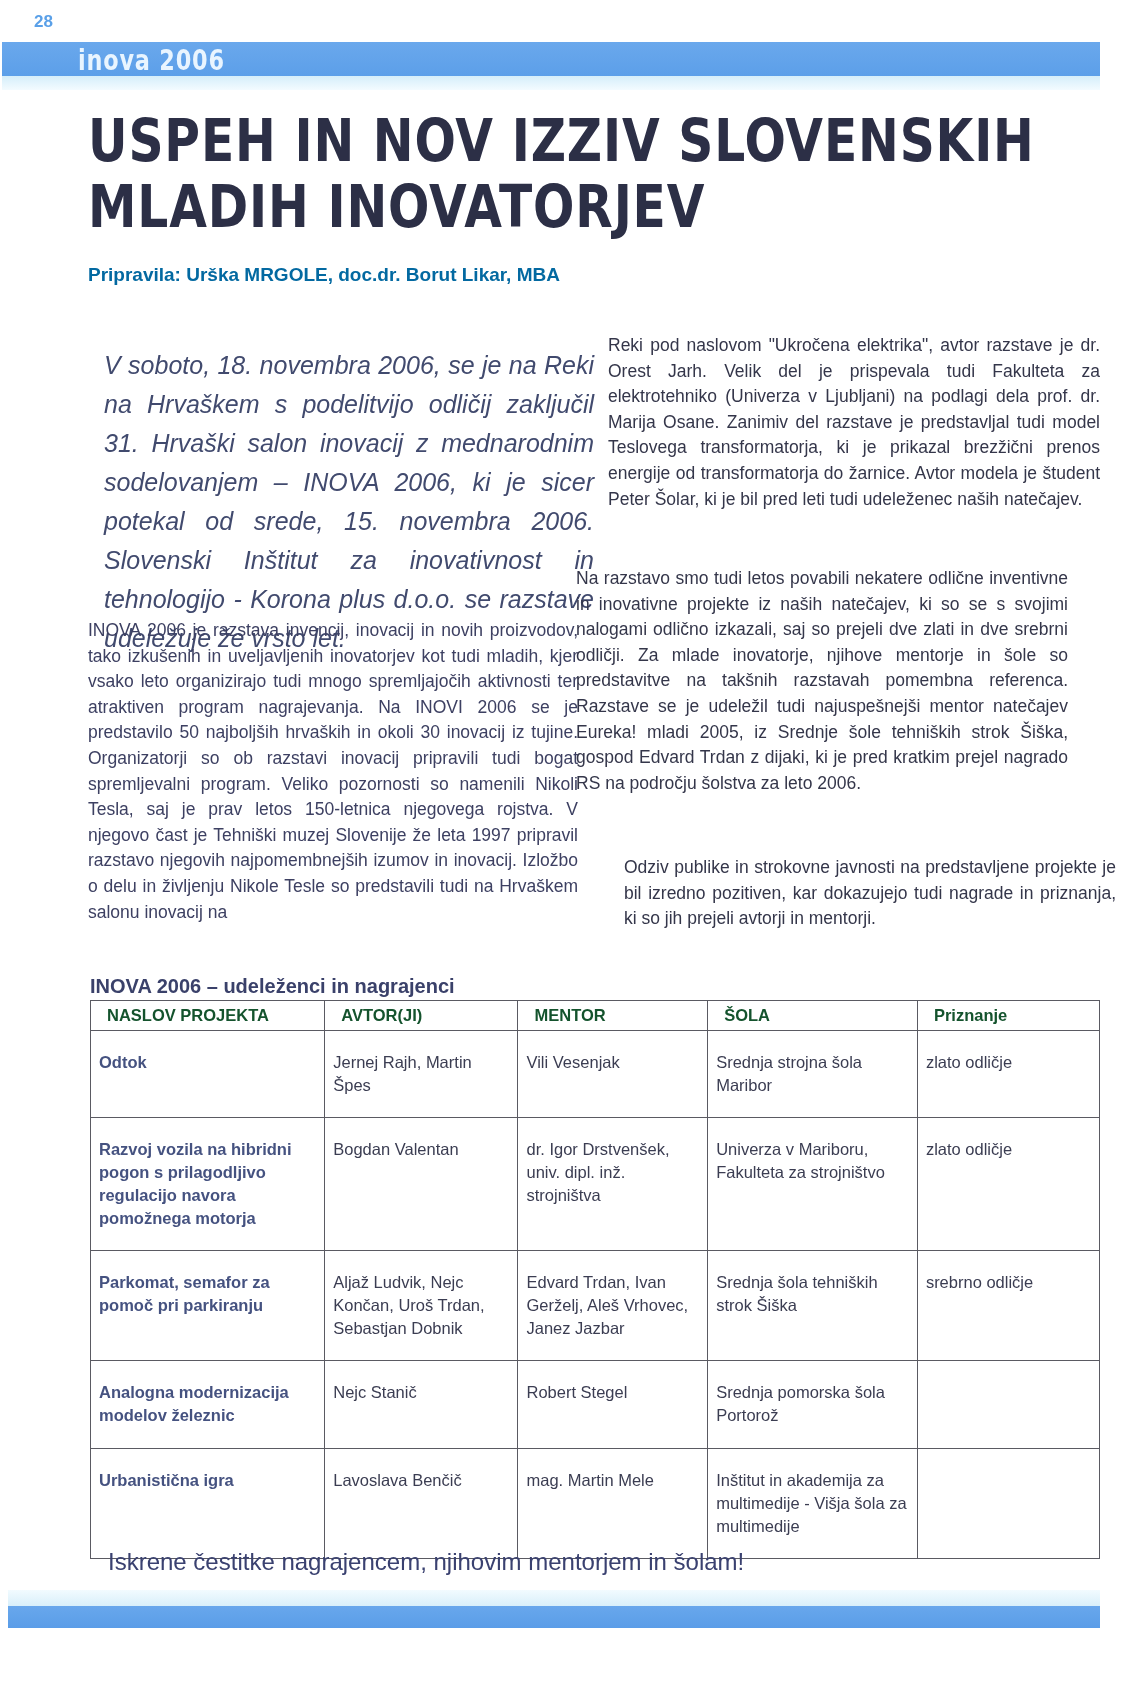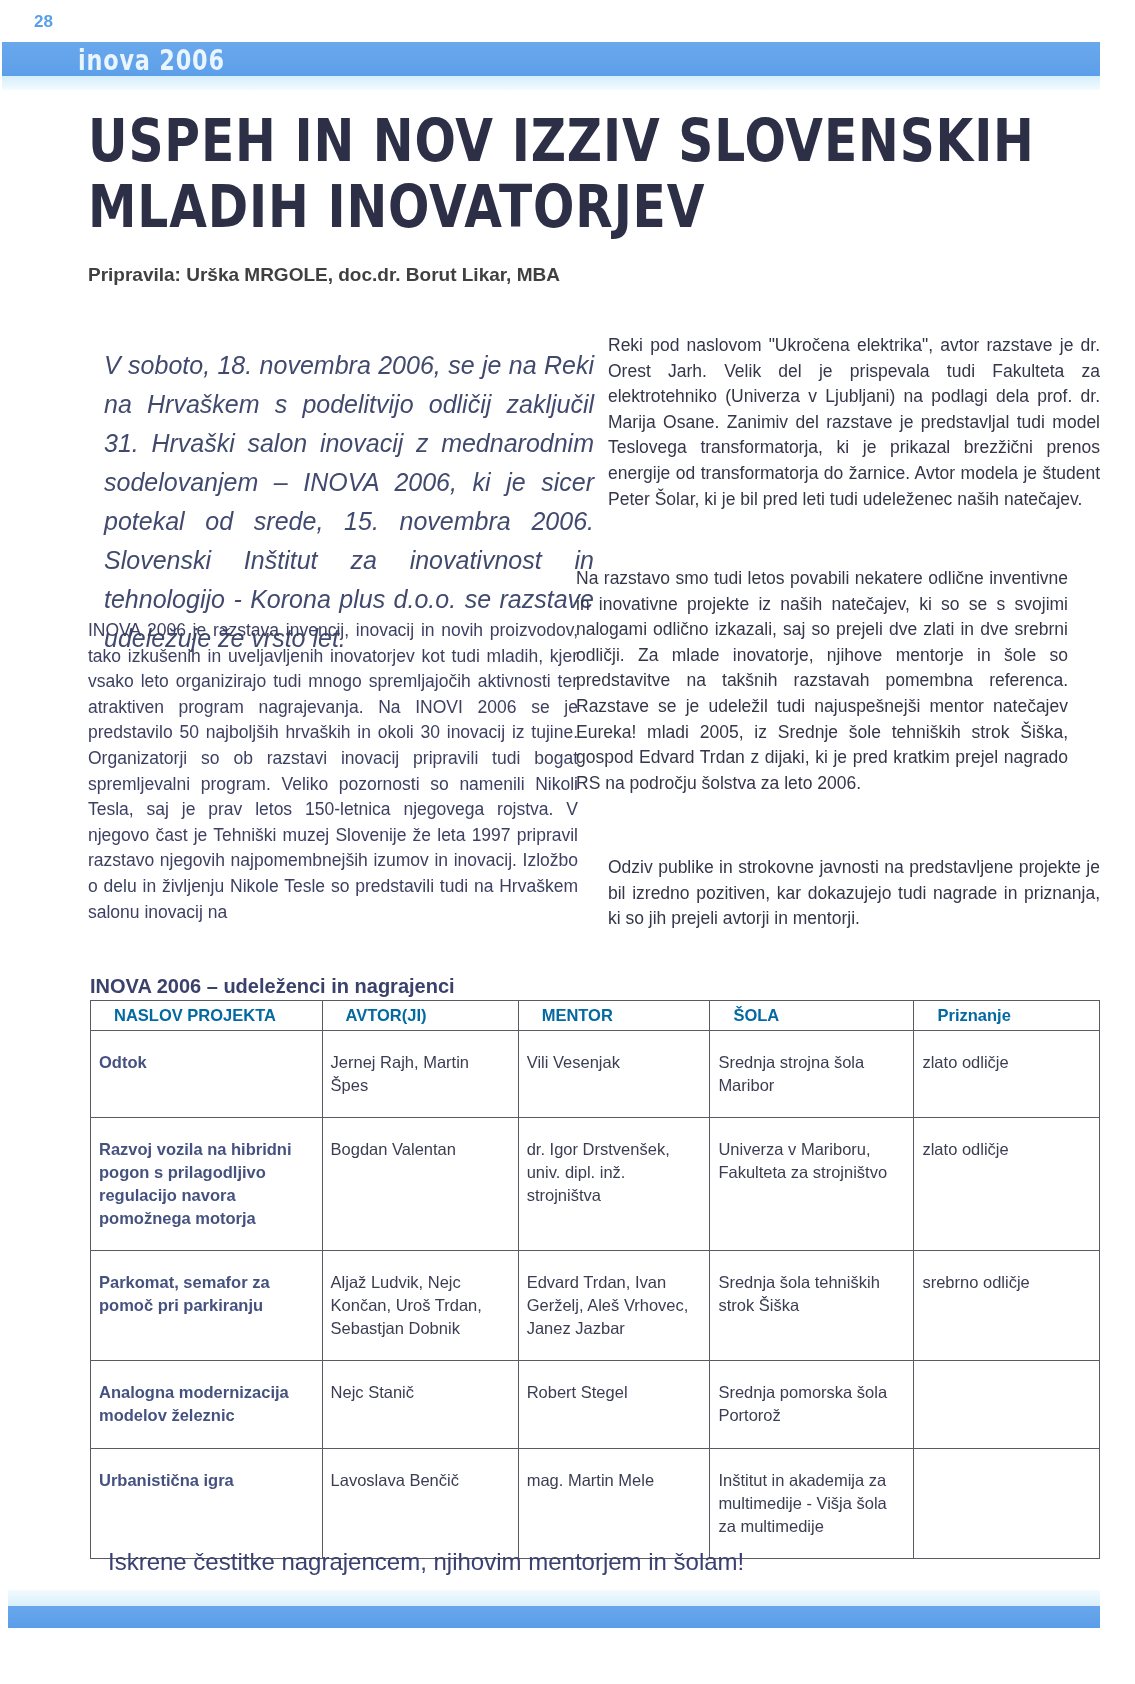--- a/index.html
+++ b/index.html
@@ -11,34 +11,34 @@
   .header-bar-fade { position:absolute; left:2px; top:76px; width:1098px; height:14px;
                 background:linear-gradient(#d5eefa,#f3fbff); }
   .header-label { position:absolute; left:78px; top:44px; font-size:28px; font-weight:bold;
                   color:#e9f5ff; letter-spacing:1px; font-family:"DejaVu Sans", sans-serif;
                   transform:scaleX(0.8); transform-origin:left; }
   .title { position:absolute; left:88px; top:108px; width:1000px; margin:0;
            font-family:"DejaVu Sans", sans-serif; font-weight:900; font-size:58px; line-height:66px;
            color:#2c2f46; letter-spacing:1px; transform:scaleX(0.84); transform-origin:left;
            white-space:nowrap; }
   .title span { display:block; }
-  .byline { position:absolute; left:88px; top:264px; font-size:19px; font-weight:bold; color:#404040;text-align:right; }
+  .byline { position:absolute; left:88px; top:264px; font-size:19px; font-weight:bold; color:#0369a1;text-align:right; }
   .lead { position:absolute; left:88px; top:330px; width:490px; font-size:25px; line-height:39px;
           font-style:italic; color:#414a6e; text-align:justify; margin:16px; }
   .col { position:absolute; font-size:17.5px; line-height:25.6px; text-align:justify; margin:0; color:#34364a; }
   .col-left { left:88px; top:618px; width:490px; color:#3d4062; }
   .col-right-1 { left:608px; top:333px; width:492px; }
   .col-right-2 { left:576px; top:566px; width:492px; }
-  .col-right-3 { left:608px; top:855px; width:492px; }
+  .col-right-3 { left:624px; top:855px; width:492px; }
   .table-title { position:absolute; left:90px; top:975px; font-size:20px; font-weight:bold; color:#3a416a; }
   table.awards { position:absolute; left:90px; top:1000px; width:1010px; border-collapse:collapse;
                  font-size:16.5px; line-height:23px; }
   table.awards td, table.awards th { border:1.5px solid #5a5a62; vertical-align:top; text-align:left;
                  padding:20px 8px; color:#3b3d52; font-weight:normal; }
-  table.awards th { font-weight:bold; color:#0369a1; font-size:16.5px; padding:3px 23px; }
+  table.awards th { font-weight:bold; color:#14532d; font-size:16.5px; padding:3px 16px; }
   table.awards td.proj { font-weight:bold; color:#455280; }
   .c1 { width:228px; } .c2 { width:180px; } .c3 { width:178px; } .c4 { width:204px; } .c5 { width:168px; }
   .closing { position:absolute; left:108px; top:1548px; font-size:24px; font-weight:normal; color:#3a4170; }
   .footer-fade { position:absolute; left:8px; top:1590px; width:1092px; height:16px;
                  background:linear-gradient(#f2fbff,#d8effa); }
   .footer-bar { position:absolute; left:8px; top:1606px; width:1092px; height:22px;
                 background:linear-gradient(#68a7ec,#5a9de8); }
 </style>
 </head>
 <body>

